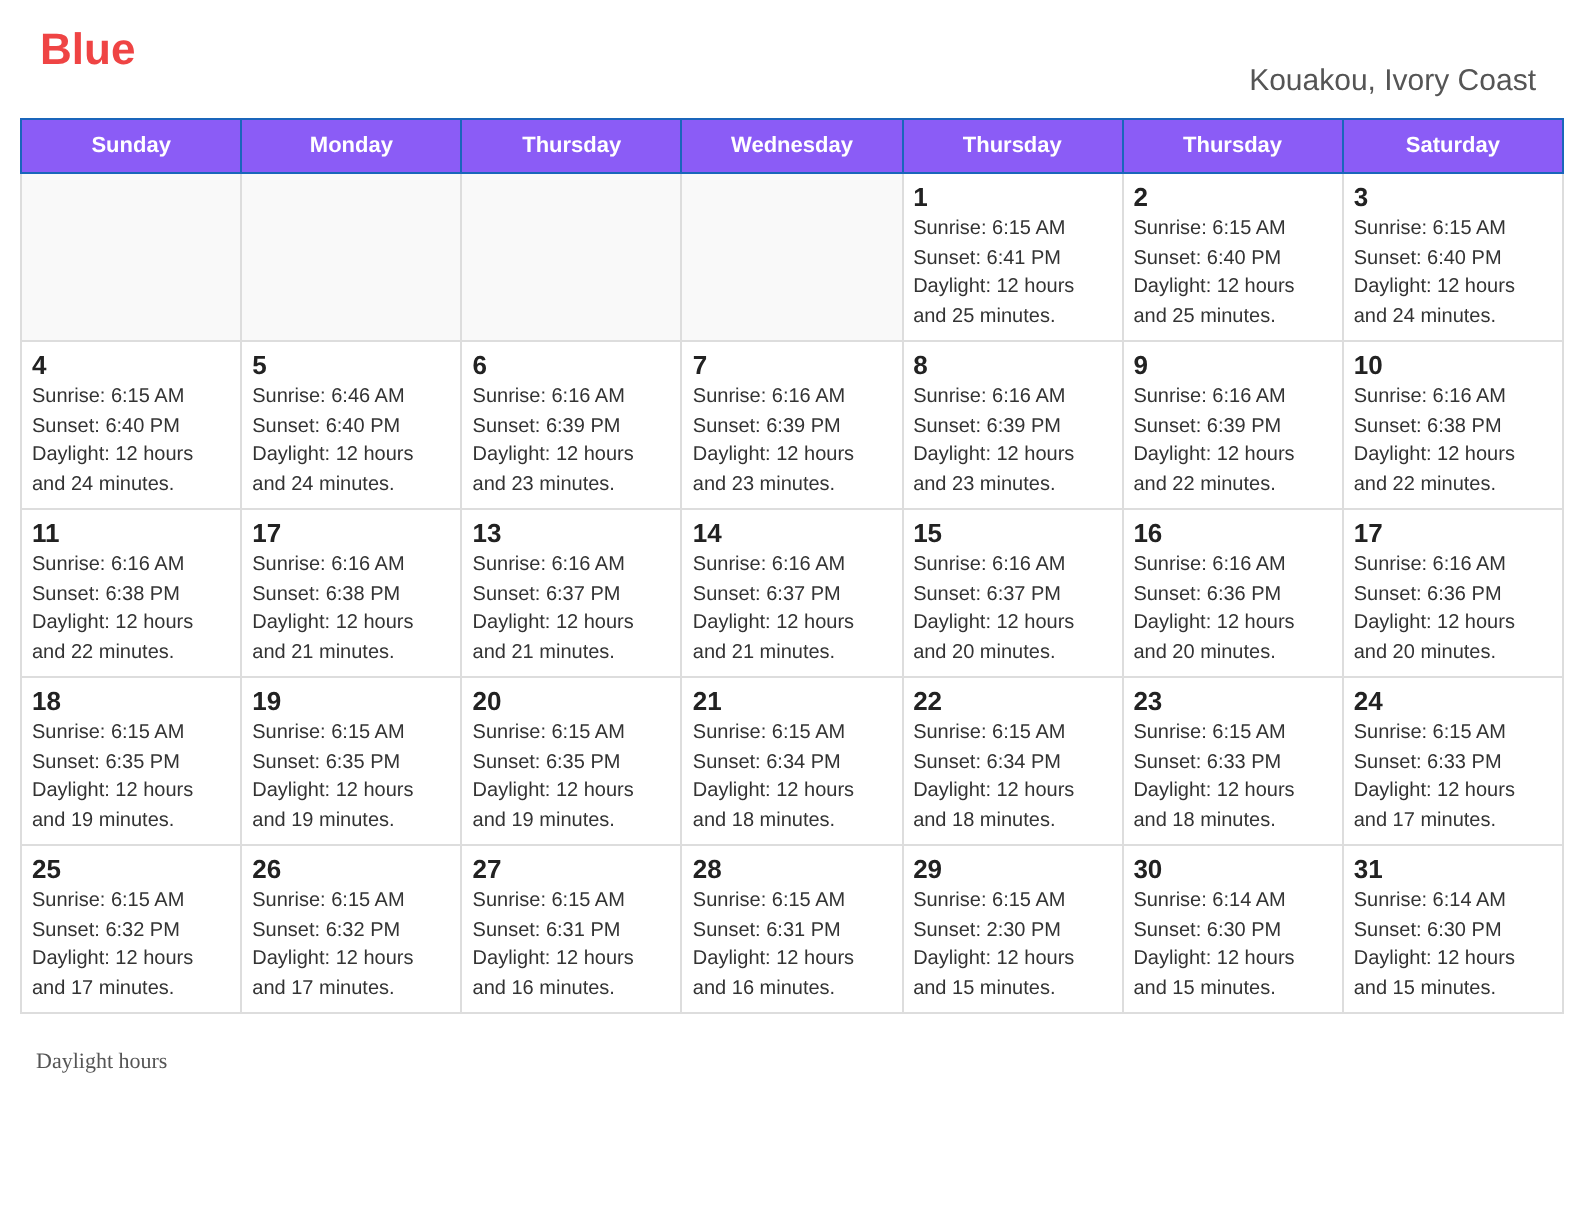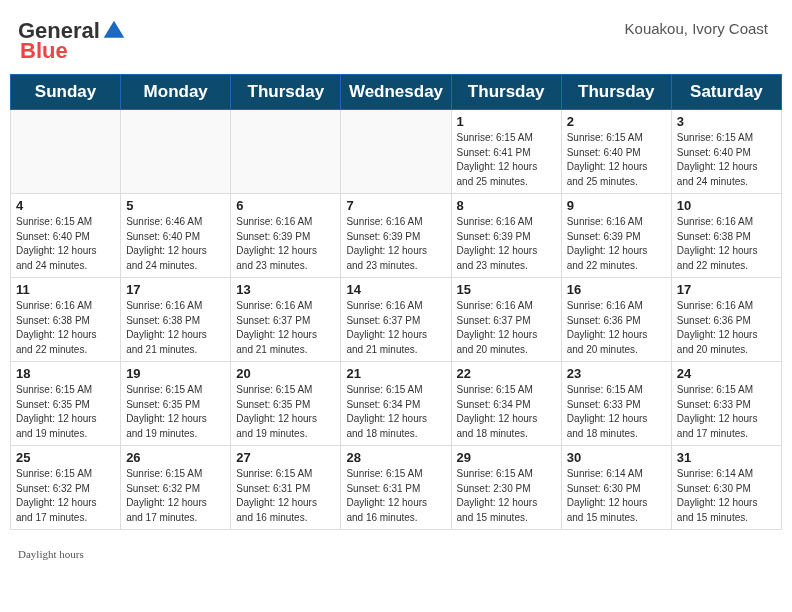--- a/index.html
+++ b/index.html
@@ -40,32 +40,32 @@
     }
     .month-year {
       font-size: 36px;
       font-weight: 300;
       color: #333;
       line-height: 1.1;
     }
     .location {
       font-size: 15px;
       color: #555;
-      margin-top: 2px;
+      margin-top: 14px;
     }
     .calendar {
       width: 100%;
       border-collapse: collapse;
       border: 1px solid #ccc;
       margin: 0 0 8px 0;
     }
     .calendar th {
-      background-color: #0c4a6e;
+      background-color: #8b5cf6;
       color: #fff;
-      font-size: 17px;
+      font-size: 11px;
       font-weight: bold;
       text-align: center;
       padding: 7px 4px;
       border: 1px solid #1a66bb;
     }
     .calendar td {
       vertical-align: top;
       border: 1px solid #ddd;
       padding: 4px 5px;
       font-size: 10.5px;
@@ -96,26 +96,20 @@
     }
     .calendar-wrapper {
       padding: 0 10px 6px 10px;
     }
   </style>
 </head>
 <body>
 
 <div class="header">
   <div class="logo">
-    <div class="logo-text">
-      <span class="logo-general">General</span>
-      <svg class="logo-icon" viewBox="0 0 28 28" xmlns="http://www.w3.org/2000/svg">
-        <polygon points="14,2 26,22 2,22" fill="#1a6abf"></polygon>
-      </svg>
-    </div>
     <div style="margin-top:-6px;">
       <span class="logo-blue" style="font-size:22px;font-weight:bold;color:#ef4444;margin-left:2px;">Blue</span>
     </div>
   </div>
   <div class="title-block">
     <div class="location">Kouakou, Ivory Coast</div>
   </div>
 </div>
 
 <div class="calendar-wrapper">

